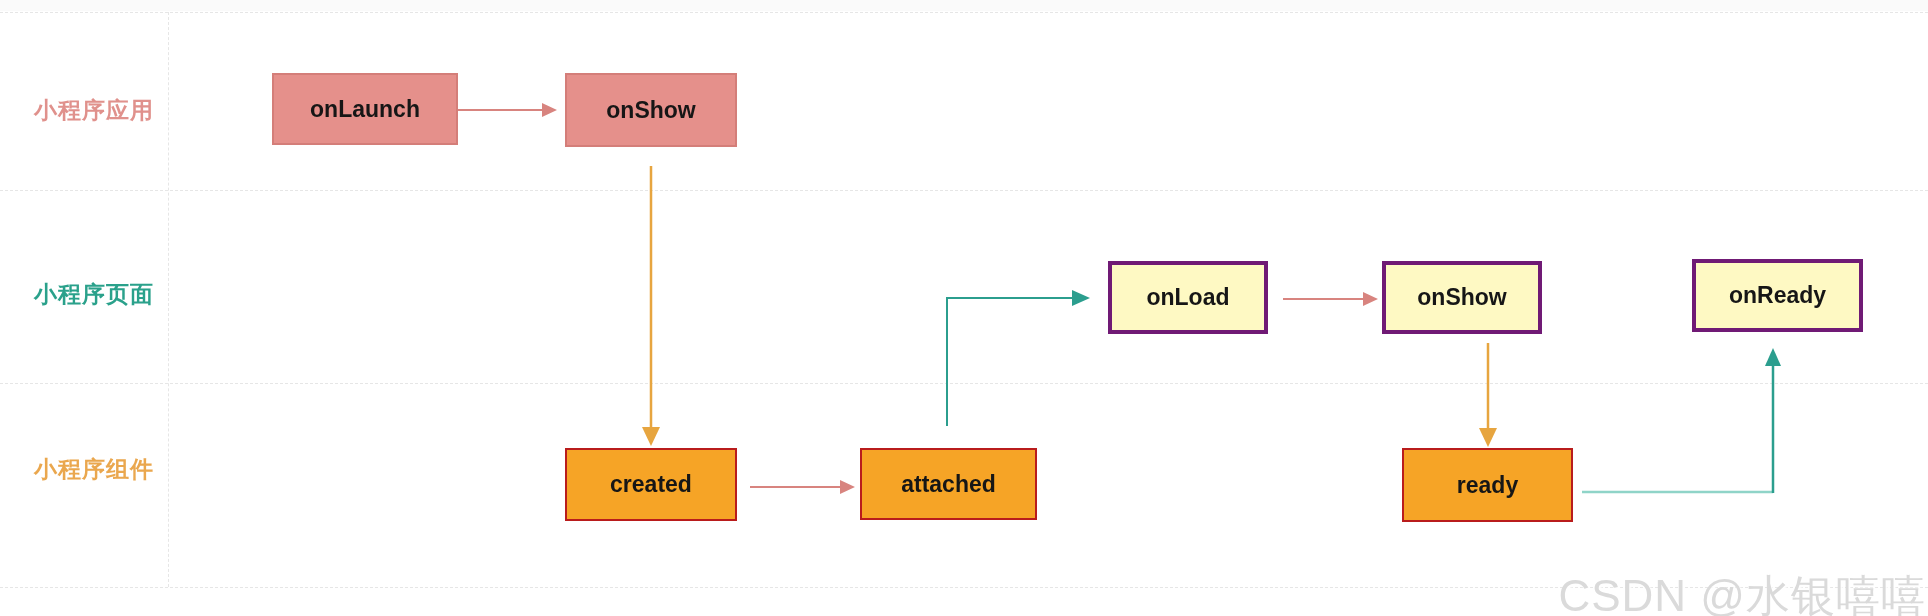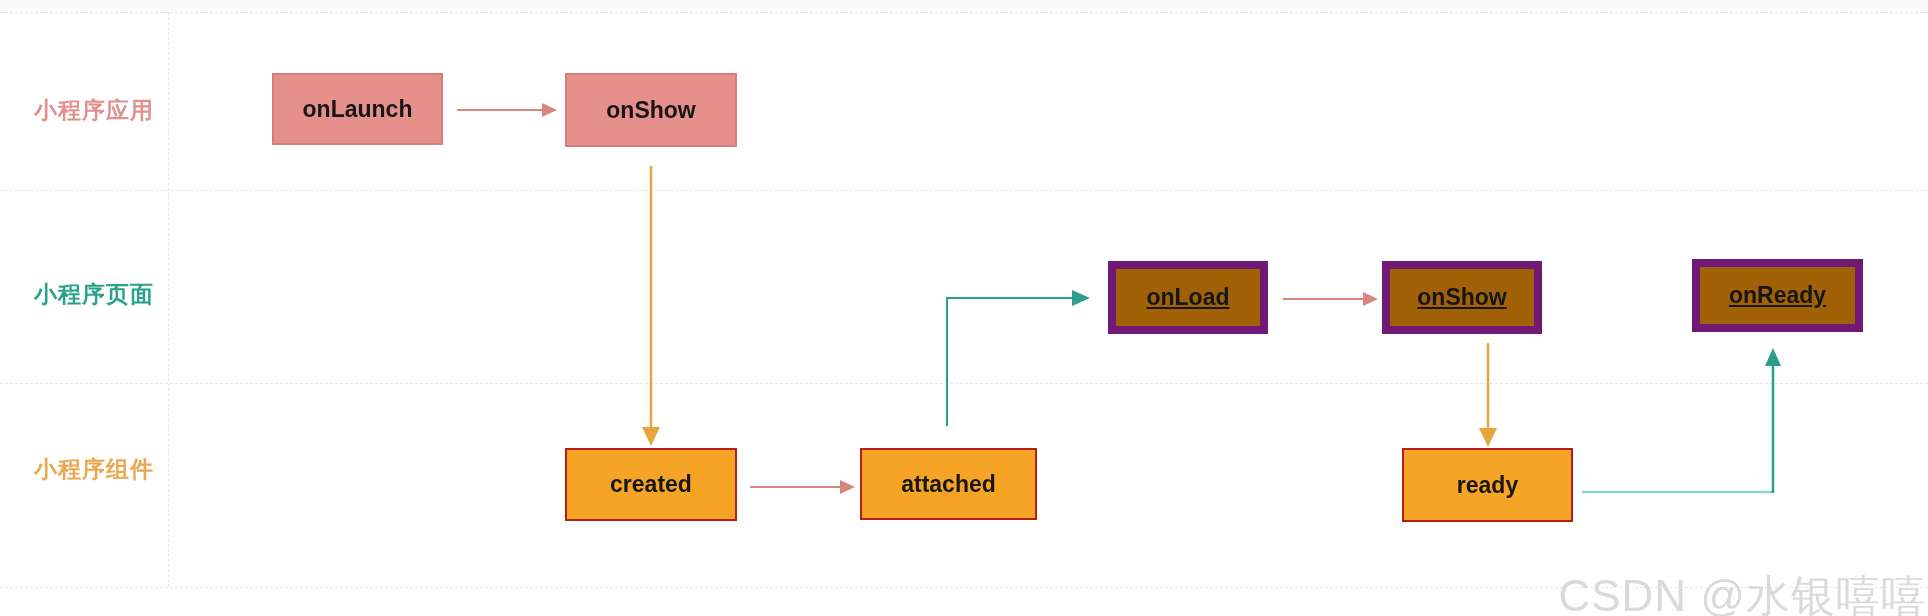--- a/index.html
+++ b/index.html
@@ -16,23 +16,23 @@
     font-size:23px; font-weight:bold; letter-spacing:1px;padding-left:20px;
   }
   .lane-app   { color:#e0918c; top:95px; }
   .lane-page  { color:#2aa18b; top:279px; }
   .lane-comp  { color:#eaa74e; top:454px; }
   .node {
     position:absolute; display:flex; align-items:center; justify-content:center;
     font-size:23px; font-weight:bold; color:#161616;
   }
   .node-pink   { background:#e5908b; border:2px solid #d47e79; }
-  .node-teal   { background:#a16207; border:8px solid #701a75;text-decoration:underline; }
+  .node-teal   { background:#fef9c3; border:4px solid #701a75; }
   .node-orange { background:#f6a426; border:2px solid #b91c1c; }
-  #n-app-onlaunch { left:272px;  top:73px;  width:171px; height:72px; }
+  #n-app-onlaunch { left:272px;  top:73px;  width:186px; height:72px; }
   #n-app-onshow   { left:565px;  top:73px;  width:172px; height:74px; }
   #n-page-onload  { left:1108px; top:261px; width:160px; height:73px; }
   #n-page-onshow  { left:1382px; top:261px; width:160px; height:73px; }
   #n-page-onready { left:1692px; top:259px; width:171px; height:73px; }
   #n-comp-created  { left:565px;  top:448px; width:172px; height:73px; }
   #n-comp-attached { left:860px;  top:448px; width:177px; height:72px; }
   #n-comp-ready    { left:1402px; top:448px; width:171px; height:74px; }
   .arrows { position:absolute; left:0; top:0; pointer-events:none; }
   .watermark {
     position:absolute; right:2px; top:567px; font-size:44px; color:#dadada;

